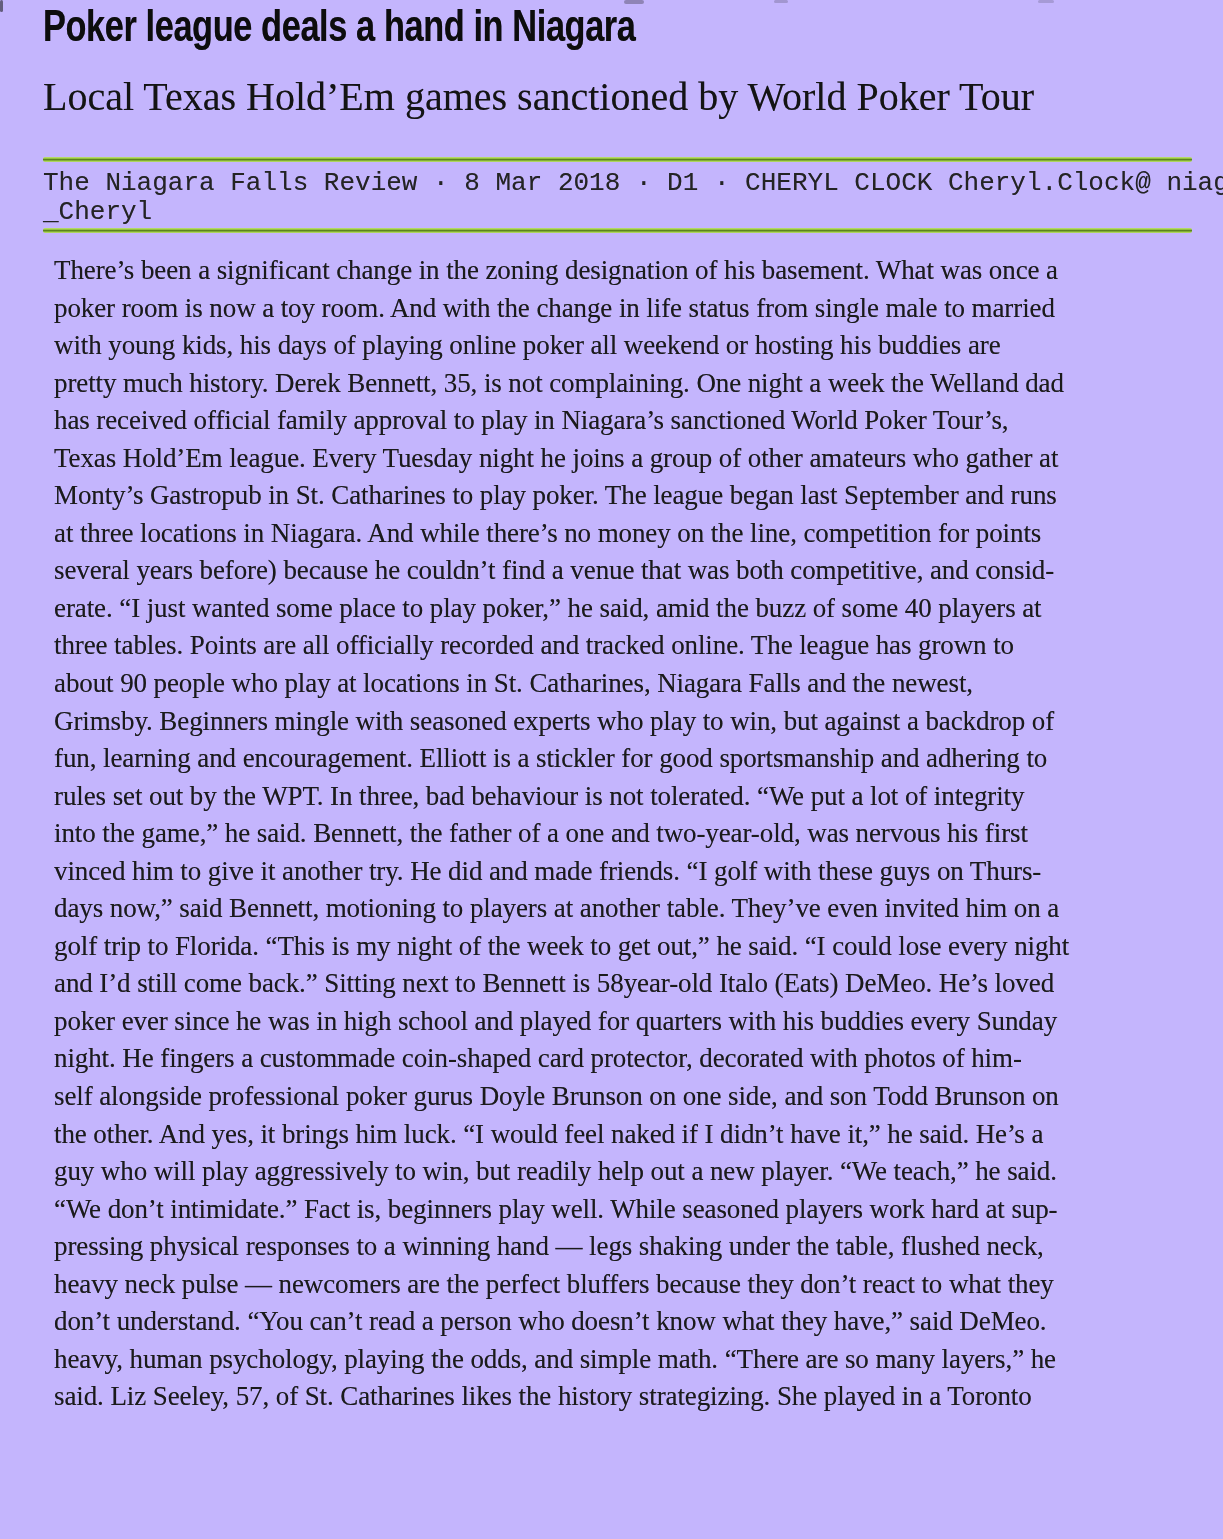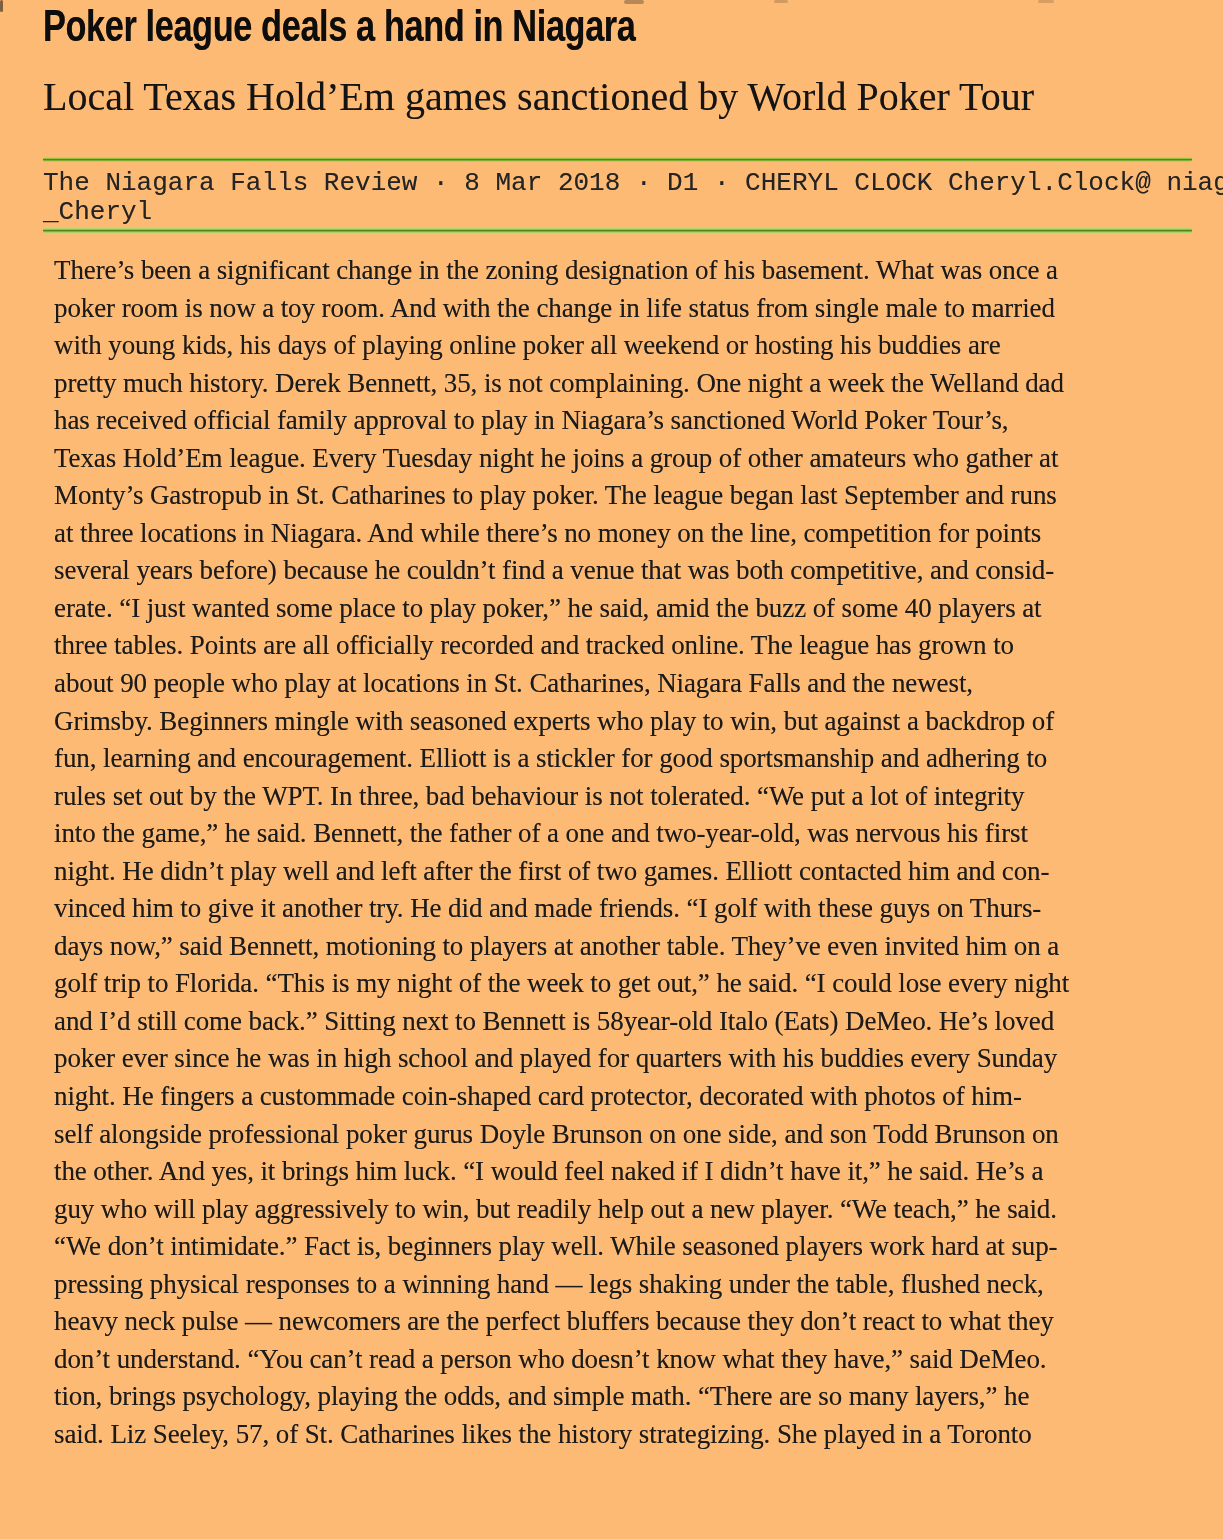--- a/index.html
+++ b/index.html
@@ -4,21 +4,21 @@
 <style>
   html, body {
     margin: 0;
     padding: 0;
     background: #ffffff;
   }
   .page {
     position: relative;
     width: 1223px;
     height: 1539px;
-    background: #fdba74;
+    background: #c4b5fd;
     overflow: hidden;
     font-family: "Liberation Serif", serif;
   }
   
   .artifact {
     position: absolute;
     background: rgba(20,20,20,0.55);
     border-radius: 2px;
   }
   .artifact.a1 { left: 0;    top: 0; width: 3px;  height: 12px; }
@@ -129,31 +129,30 @@
       <div class="body-line">Monty’s Gastropub in St. Catharines to play poker. The league began last September and runs</div>
       <div class="body-line">at three locations in Niagara. And while there’s no money on the line, competition for points</div>
       <div class="body-line">several years before) because he couldn’t find a venue that was both competitive, and consid-</div>
       <div class="body-line">erate. “I just wanted some place to play poker,” he said, amid the buzz of some 40 players at</div>
       <div class="body-line">three tables. Points are all officially recorded and tracked online. The league has grown to</div>
       <div class="body-line">about 90 people who play at locations in St. Catharines, Niagara Falls and the newest,</div>
       <div class="body-line">Grimsby. Beginners mingle with seasoned experts who play to win, but against a backdrop of</div>
       <div class="body-line">fun, learning and encouragement. Elliott is a stickler for good sportsmanship and adhering to</div>
       <div class="body-line">rules set out by the WPT. In three, bad behaviour is not tolerated. “We put a lot of integrity</div>
       <div class="body-line">into the game,” he said. Bennett, the father of a one and two-year-old, was nervous his first</div>
-      <div class="body-line">night. He didn’t play well and left after the first of two games. Elliott contacted him and con-</div>
       <div class="body-line">vinced him to give it another try. He did and made friends. “I golf with these guys on Thurs-</div>
       <div class="body-line">days now,” said Bennett, motioning to players at another table. They’ve even invited him on a</div>
       <div class="body-line">golf trip to Florida. “This is my night of the week to get out,” he said. “I could lose every night</div>
       <div class="body-line">and I’d still come back.” Sitting next to Bennett is 58year-old Italo (Eats) DeMeo. He’s loved</div>
       <div class="body-line">poker ever since he was in high school and played for quarters with his buddies every Sunday</div>
       <div class="body-line">night. He fingers a custommade coin-shaped card protector, decorated with photos of him-</div>
       <div class="body-line">self alongside professional poker gurus Doyle Brunson on one side, and son Todd Brunson on</div>
       <div class="body-line">the other. And yes, it brings him luck. “I would feel naked if I didn’t have it,” he said. He’s a</div>
       <div class="body-line">guy who will play aggressively to win, but readily help out a new player. “We teach,” he said.</div>
       <div class="body-line">“We don’t intimidate.” Fact is, beginners play well. While seasoned players work hard at sup-</div>
       <div class="body-line">pressing physical responses to a winning hand — legs shaking under the table, flushed neck,</div>
       <div class="body-line">heavy neck pulse — newcomers are the perfect bluffers because they don’t react to what they</div>
       <div class="body-line">don’t understand. “You can’t read a person who doesn’t know what they have,” said DeMeo.</div>
-      <div class="body-line">tion, brings psychology, playing the odds, and simple math. “There are so many layers,” he</div>
+      <div class="body-line">heavy, human psychology, playing the odds, and simple math. “There are so many layers,” he</div>
       <div class="body-line">said. Liz Seeley, 57, of St. Catharines likes the history strategizing. She played in a Toronto</div>
     </div>
 
 </div>
 
 </body></html>

